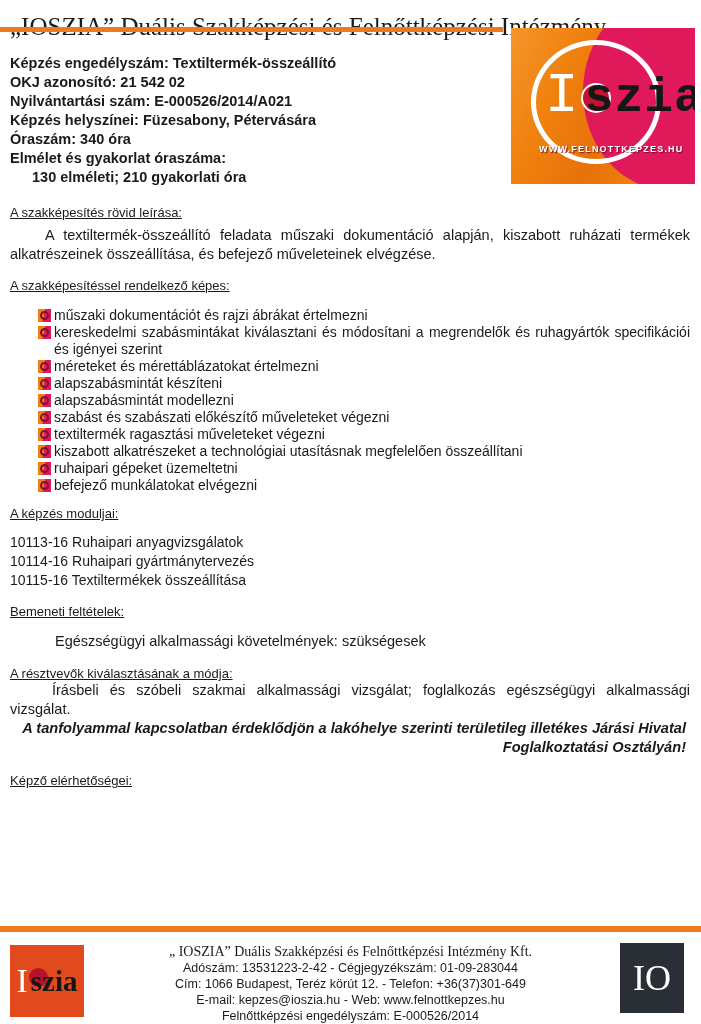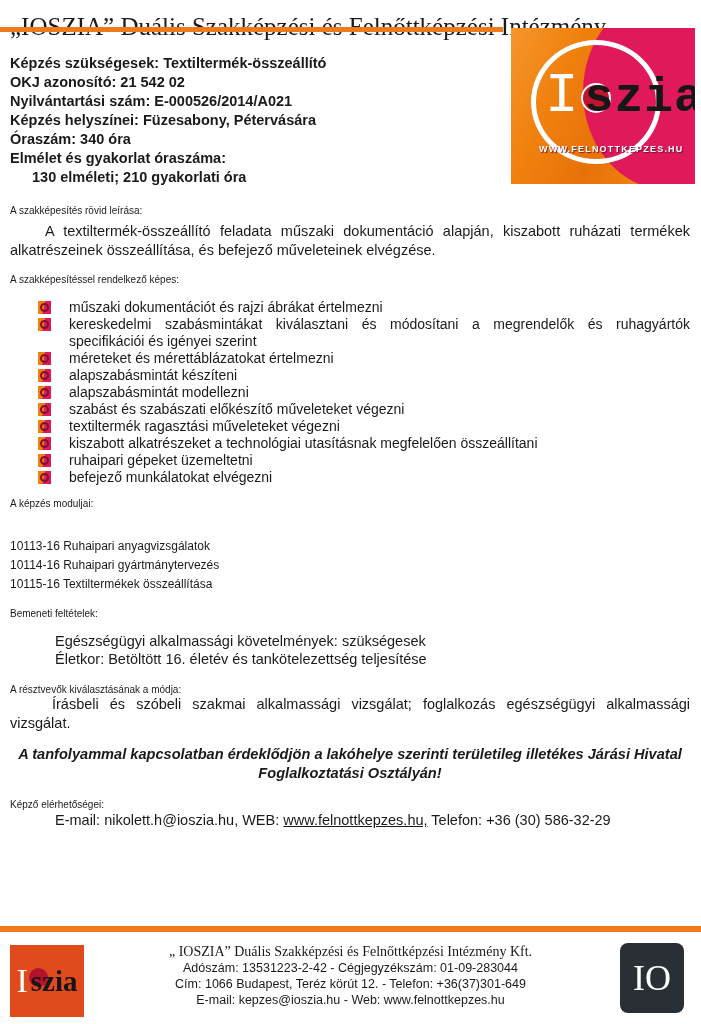--- a/index.html
+++ b/index.html
@@ -73,63 +73,64 @@
   
   .course-info{
     margin-top:16px;
     font-weight:bold;
     font-size:14.5px;line-height:19px;
     width:500px;
   }
   .course-info .indent{padding-left:22px;}
   
   .section-h{
-    font-size:10px;font-weight:normal;
+    font-size:13px;font-weight:normal;
+    text-decoration:underline;
   }
   .mt-desc{margin-top:18px;}
   .para{
     margin-top:6px;
     font-size:14.5px;line-height:19px;
     text-align:justify;text-indent:35px;
   }
   .mt-skills{margin-top:14px;}
   ul.skills{
     list-style:none;
     margin-top:14px;
     padding-left:28px;
   }
   ul.skills li{
     position:relative;
-    padding-left:31px;
+    padding-left:16px;
     font-size:14px;line-height:17px;
     text-align:justify;
   }
   .bullet-icon{
     position:absolute;left:0;top:2px;
     width:13px;height:13px;
     background:linear-gradient(105deg,var(--logo-orange) 0 46%,var(--logo-crimson) 46% 100%);
   }
   .bullet-icon::before{
     content:"";position:absolute;left:2px;top:2px;right:2px;bottom:2px;
     border:2px solid #7A1230;border-radius:50%;
   }
   .mt-modules{margin-top:12px;}
-  .plain-lines{margin-top:28px;font-size:12px;line-height:19px;}
+  .plain-lines{margin-top:12px;font-size:14px;line-height:19px;}
   .mt-entry{margin-top:14px;}
   .entry-lines{margin-top:13px;padding-left:45px;font-size:14.5px;line-height:18px;}
   .mt-select{margin-top:16px;}
   .para-select{
     font-size:14.5px;line-height:19px;
     text-align:justify;text-indent:42px;
   }
   .notice{
-    margin:12px 4px 0 4px;
+    margin:0 4px 0 4px;
     font-size:14.6px;line-height:19px;
     font-weight:bold;font-style:italic;
-    text-align:center;
+    text-align:right;
   }
   .mt-contact{margin-top:16px;}
   .contact-line{padding-left:45px;font-size:14.5px;line-height:19px;margin-top:1px;}
   .contact-line .weblink{text-decoration:underline;color:var(--ink);}
   
   .footer-bar{
     position:absolute;left:0;top:926px;
     width:701px;height:6px;
     background:var(--accent);
   }
@@ -155,42 +156,42 @@
     font-family:"Liberation Serif", serif;
     font-size:14px;line-height:17px;font-weight:normal;
   }
   .footer-line{font-size:12.5px;line-height:16px;}
   .footer-logo-right{
     position:absolute;left:620px;top:943px;
     width:64px;height:70px;
     background:var(--footer-right-bg);
     display:flex;align-items:center;justify-content:center;
     font-family:"Liberation Serif", serif;
-    font-size:36px;color:#ffffff;border-radius:8px;
+    font-size:36px;color:#ffffff;
   }
 </style>
 </head>
 <body>
 
 <div class="page">
 
   <div class="top-rule"></div>
 
   <div class="logo-top">
     <div class="logo-blob"></div>
     <div class="logo-ring"></div>
     <div class="logo-word"><span class="li">I</span><span class="ldisc"></span><span class="lszia">szia</span></div>
     <div class="logo-url">WWW.FELNOTTKEPZES.HU</div>
   </div>
 
   <div class="content">
     <h1 class="doc-title">„IOSZIA” Duális Szakképzési és Felnőttképzési Intézmény</h1>
 
     <div class="course-info">
-      <div>Képzés szükségesek: Textiltermék-összeállító</div>
+      <div>Képzés engedélyszám: Textiltermék-összeállító</div>
       <div>OKJ azonosító: 21 542 02</div>
       <div>Nyilvántartási szám: E-000526/2014/A021</div>
       <div>Képzés helyszínei: Füzesabony, Pétervására</div>
       <div>Óraszám: 340 óra</div>
       <div>Elmélet és gyakorlat óraszáma:</div>
       <div class="indent">130 elméleti; 210 gyakorlati óra</div>
     </div>
 
     <h2 class="section-h mt-desc">A szakképesítés rövid leírása:</h2>
     <p class="para">A textiltermék-összeállító feladata műszaki dokumentáció alapján, kiszabott ruházati termékek alkatrészeinek összeállítása, és befejező műveleteinek elvégzése.</p>
@@ -212,42 +213,41 @@
     <h2 class="section-h mt-modules">A képzés moduljai:</h2>
     <div class="plain-lines">
       <div>10113-16 Ruhaipari anyagvizsgálatok</div>
       <div>10114-16 Ruhaipari gyártmánytervezés</div>
       <div>10115-16 Textiltermékek összeállítása</div>
     </div>
 
     <h2 class="section-h mt-entry">Bemeneti feltételek:</h2>
     <div class="entry-lines">
       <div>Egészségügyi alkalmassági követelmények: szükségesek</div>
-      <div>Életkor: Betöltött 16. életév és tankötelezettség teljesítése</div>
     </div>
 
     <h2 class="section-h mt-select">A résztvevők kiválasztásának a módja:</h2>
     <p class="para-select">Írásbeli és szóbeli szakmai alkalmassági vizsgálat; foglalkozás egészségügyi alkalmassági vizsgálat.</p>
 
     <p class="notice">A tanfolyammal kapcsolatban érdeklődjön a lakóhelye szerinti területileg illetékes Járási Hivatal Foglalkoztatási Osztályán!</p>
 
     <h2 class="section-h mt-contact">Képző elérhetőségei:</h2>
-    <p class="contact-line"><span>E-mail: nikolett.h@ioszia.hu, WEB: </span><a href="#" class="weblink">www.felnottkepzes.hu,</a><span> Telefon: +36 (30) 586-32-29</span></p>
   </div>
 
   <div class="footer-bar"></div>
 
   <div class="footer-logo-left">
       <span class="fi">I</span>
       <span class="fdisc"></span>
       <span class="fszia">szia</span>
     </div>
 
   <div class="footer-center">
     <div class="footer-company">„ IOSZIA” Duális Szakképzési és Felnőttképzési Intézmény Kft.</div>
     <div class="footer-line">Adószám: 13531223-2-42 - Cégjegyzékszám: 01-09-283044</div>
     <div class="footer-line">Cím: 1066 Budapest, Teréz körút 12. - Telefon: +36(37)301-649</div>
     <div class="footer-line">E-mail: kepzes@ioszia.hu - Web: www.felnottkepzes.hu</div>
+    <div class="footer-line">Felnőttképzési engedélyszám: E-000526/2014</div>
   </div>
 
   <div class="footer-logo-right">IO</div>
 
 </div>
 
 </body></html>

